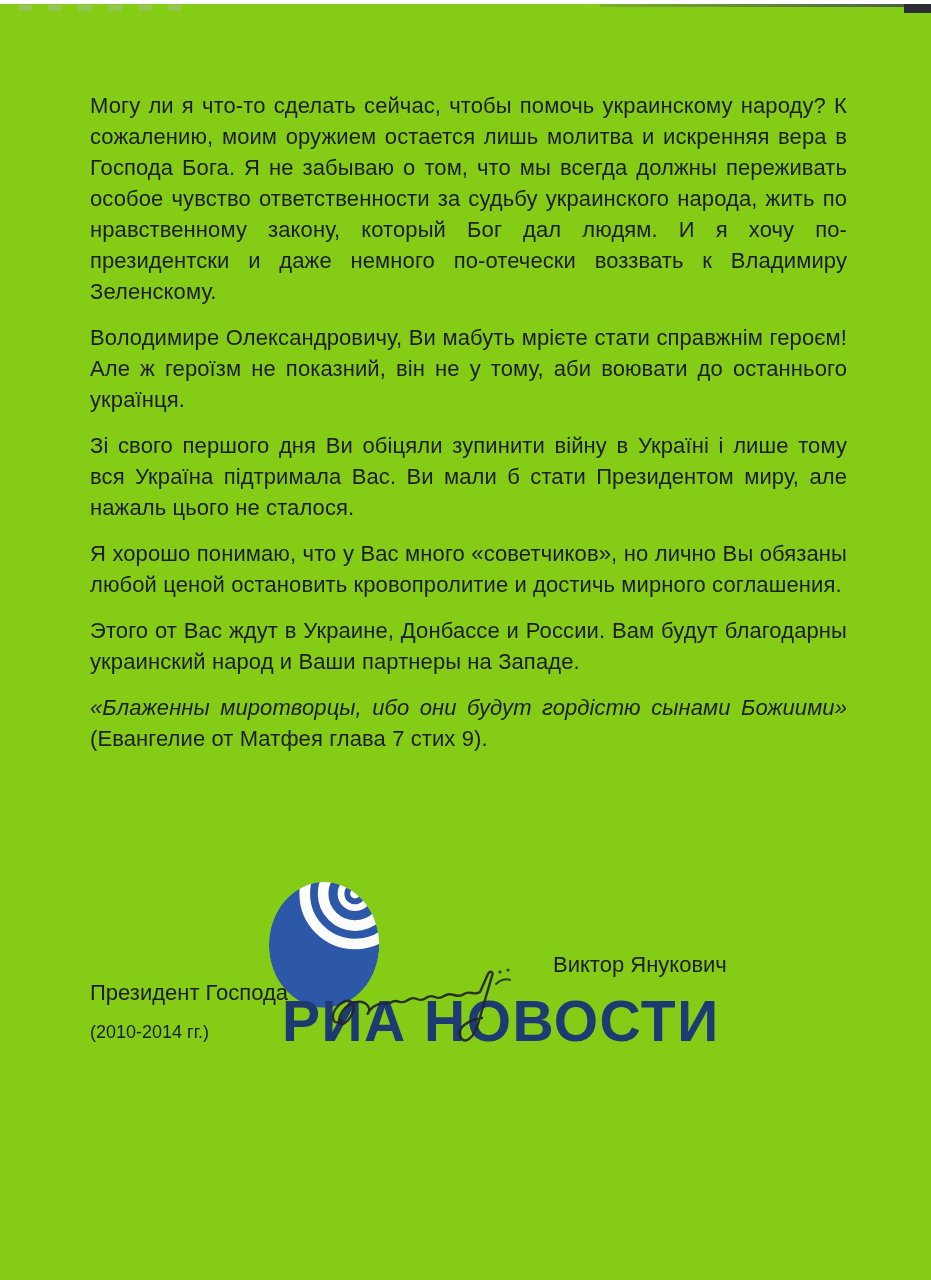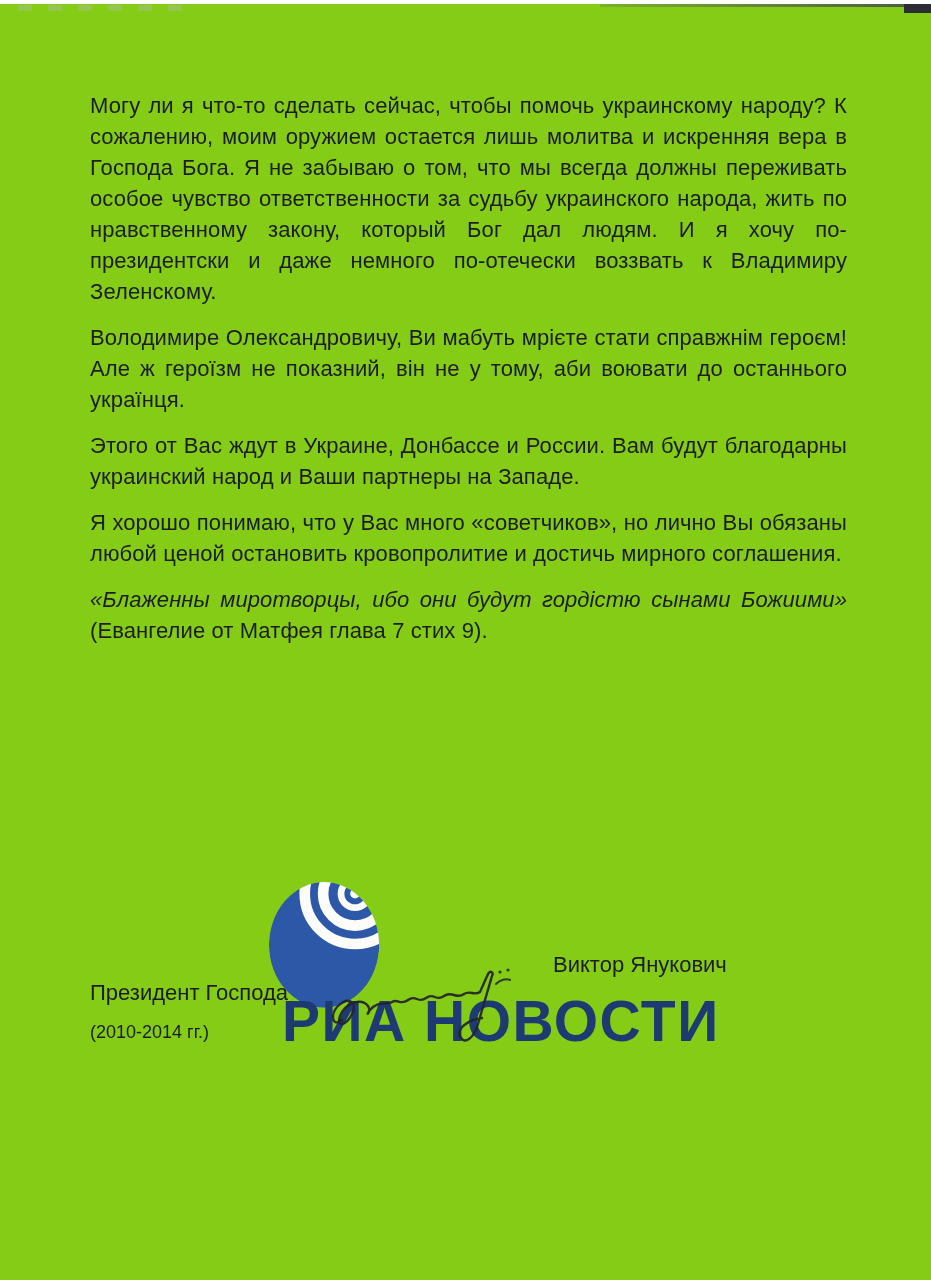--- a/index.html
+++ b/index.html
@@ -85,22 +85,23 @@
 
 <div class="page">
 
   <div class="scan-top-smudge"></div>
   <div class="scan-top-line"></div>
   <div class="scan-corner-block"></div>
 
   <div class="letter-body">
     <p>Могу ли я что-то сделать сейчас, чтобы помочь украинскому народу? К сожалению, моим оружием остается лишь молитва и искренняя вера в Господа Бога. Я не забываю о том, что мы всегда должны переживать особое чувство ответственности за судьбу украинского народа, жить по нравственному закону, который Бог дал людям.  И я хочу по-президентски и даже немного по-отечески воззвать к Владимиру Зеленскому.</p>
     <p>Володимире Олександровичу, Ви мабуть мрієте стати справжнім героєм! Але ж героїзм не показний, він не у тому, аби воювати до останнього українця.</p>
+    <p>Зі свого першого дня Ви обіцяли зупинити війну в Україні і лише тому вся Україна підтримала Вас. Ви мали б стати Президентом миру, але нажаль цього не сталося.</p>
+    <p>Я хорошо понимаю, что у Вас много «советчиков», но лично Вы обязаны любой ценой остановить кровопролитие и достичь мирного соглашения.</p>
     <p>Этого от Вас ждут в Украине, Донбассе и России. Вам будут благодарны украинский народ и Ваши партнеры на Западе.</p>
-    <p>Я хорошо понимаю, что у Вас много «советчиков», но лично Вы обязаны любой ценой остановить кровопролитие и достичь мирного соглашения.</p>
     <p>
       <span class="quote-italic">«Блаженны миротворцы, ибо они будут гордістю сынами Божиими»</span><span class="quote-regular"> (Евангелие от Матфея глава 7 стих 9).</span>
     </p>
   </div>
 
   <div class="watermark">
     <svg class="globe" viewBox="0 0 120 138" xmlns="http://www.w3.org/2000/svg">
       <defs>
         <clipPath id="sphereClip">
           <ellipse cx="58" cy="71" rx="57" ry="65"></ellipse>

